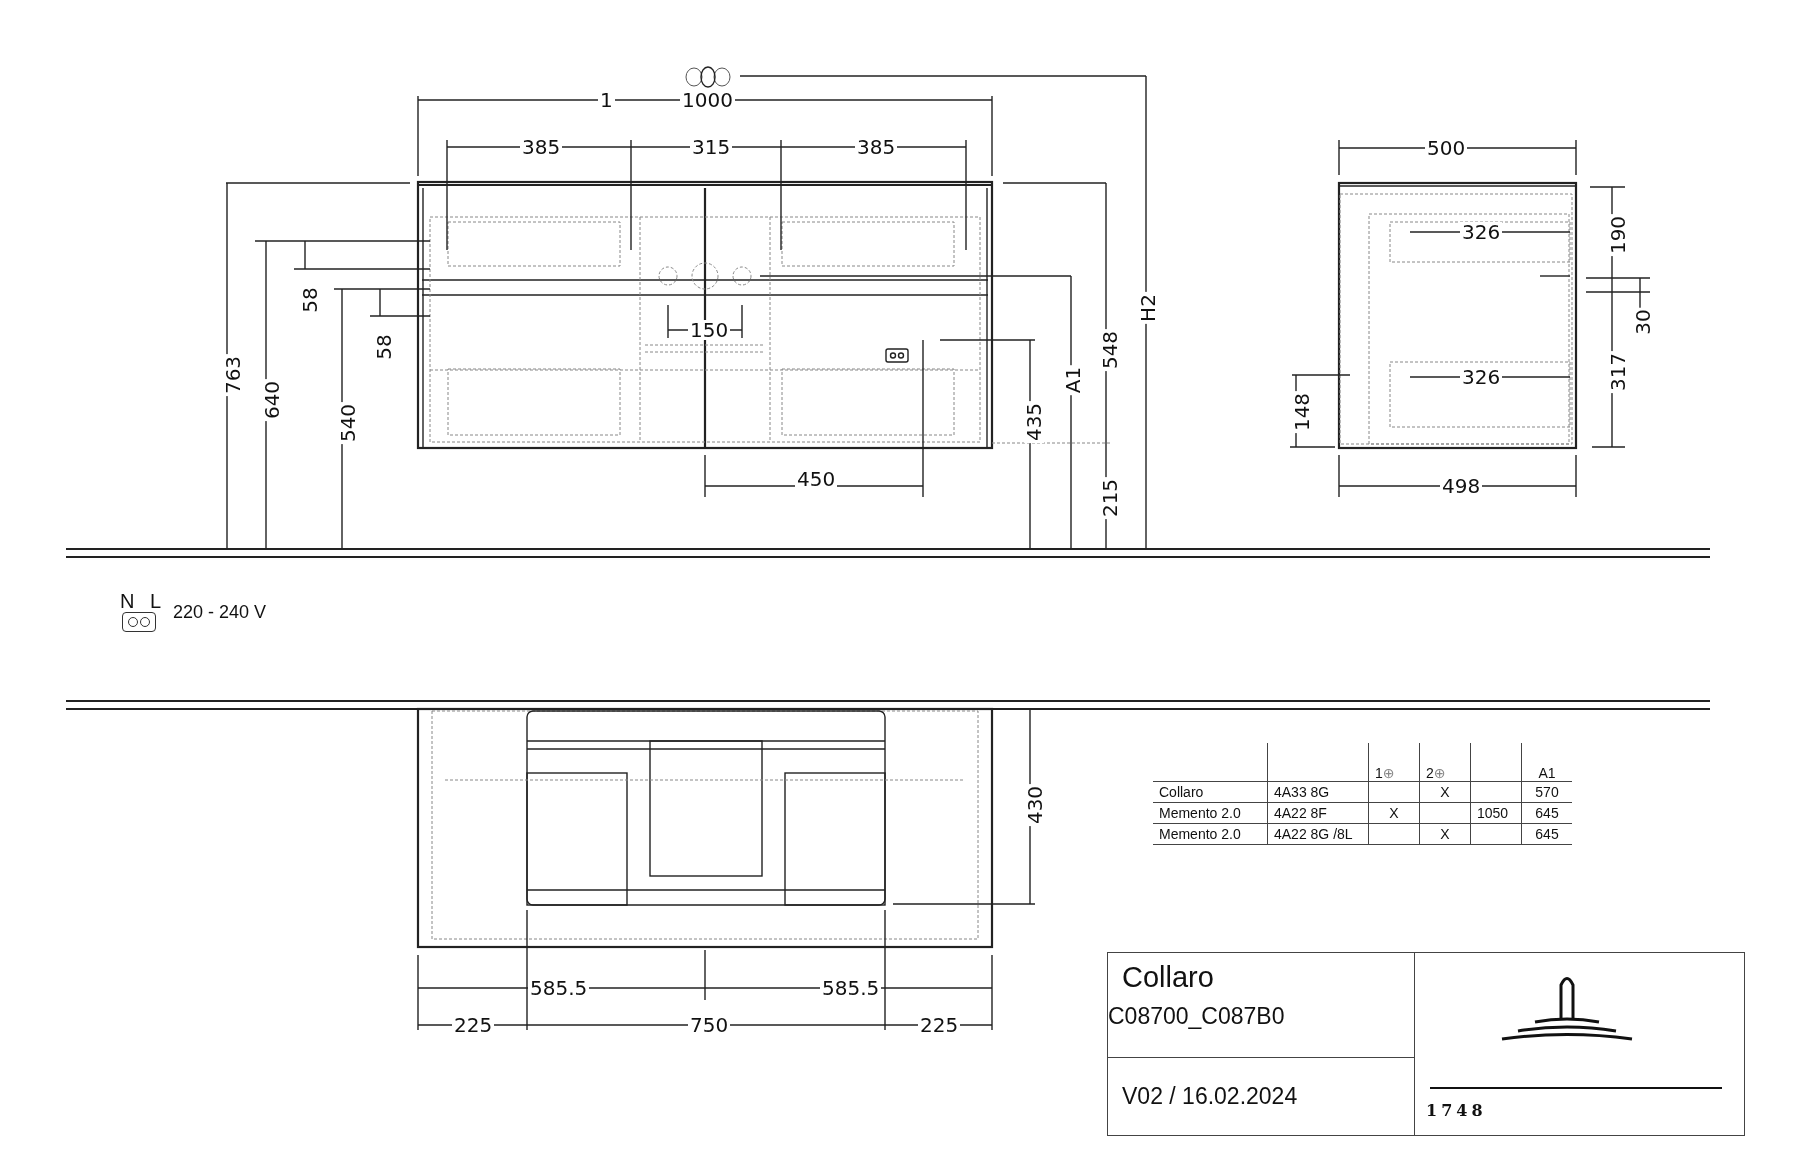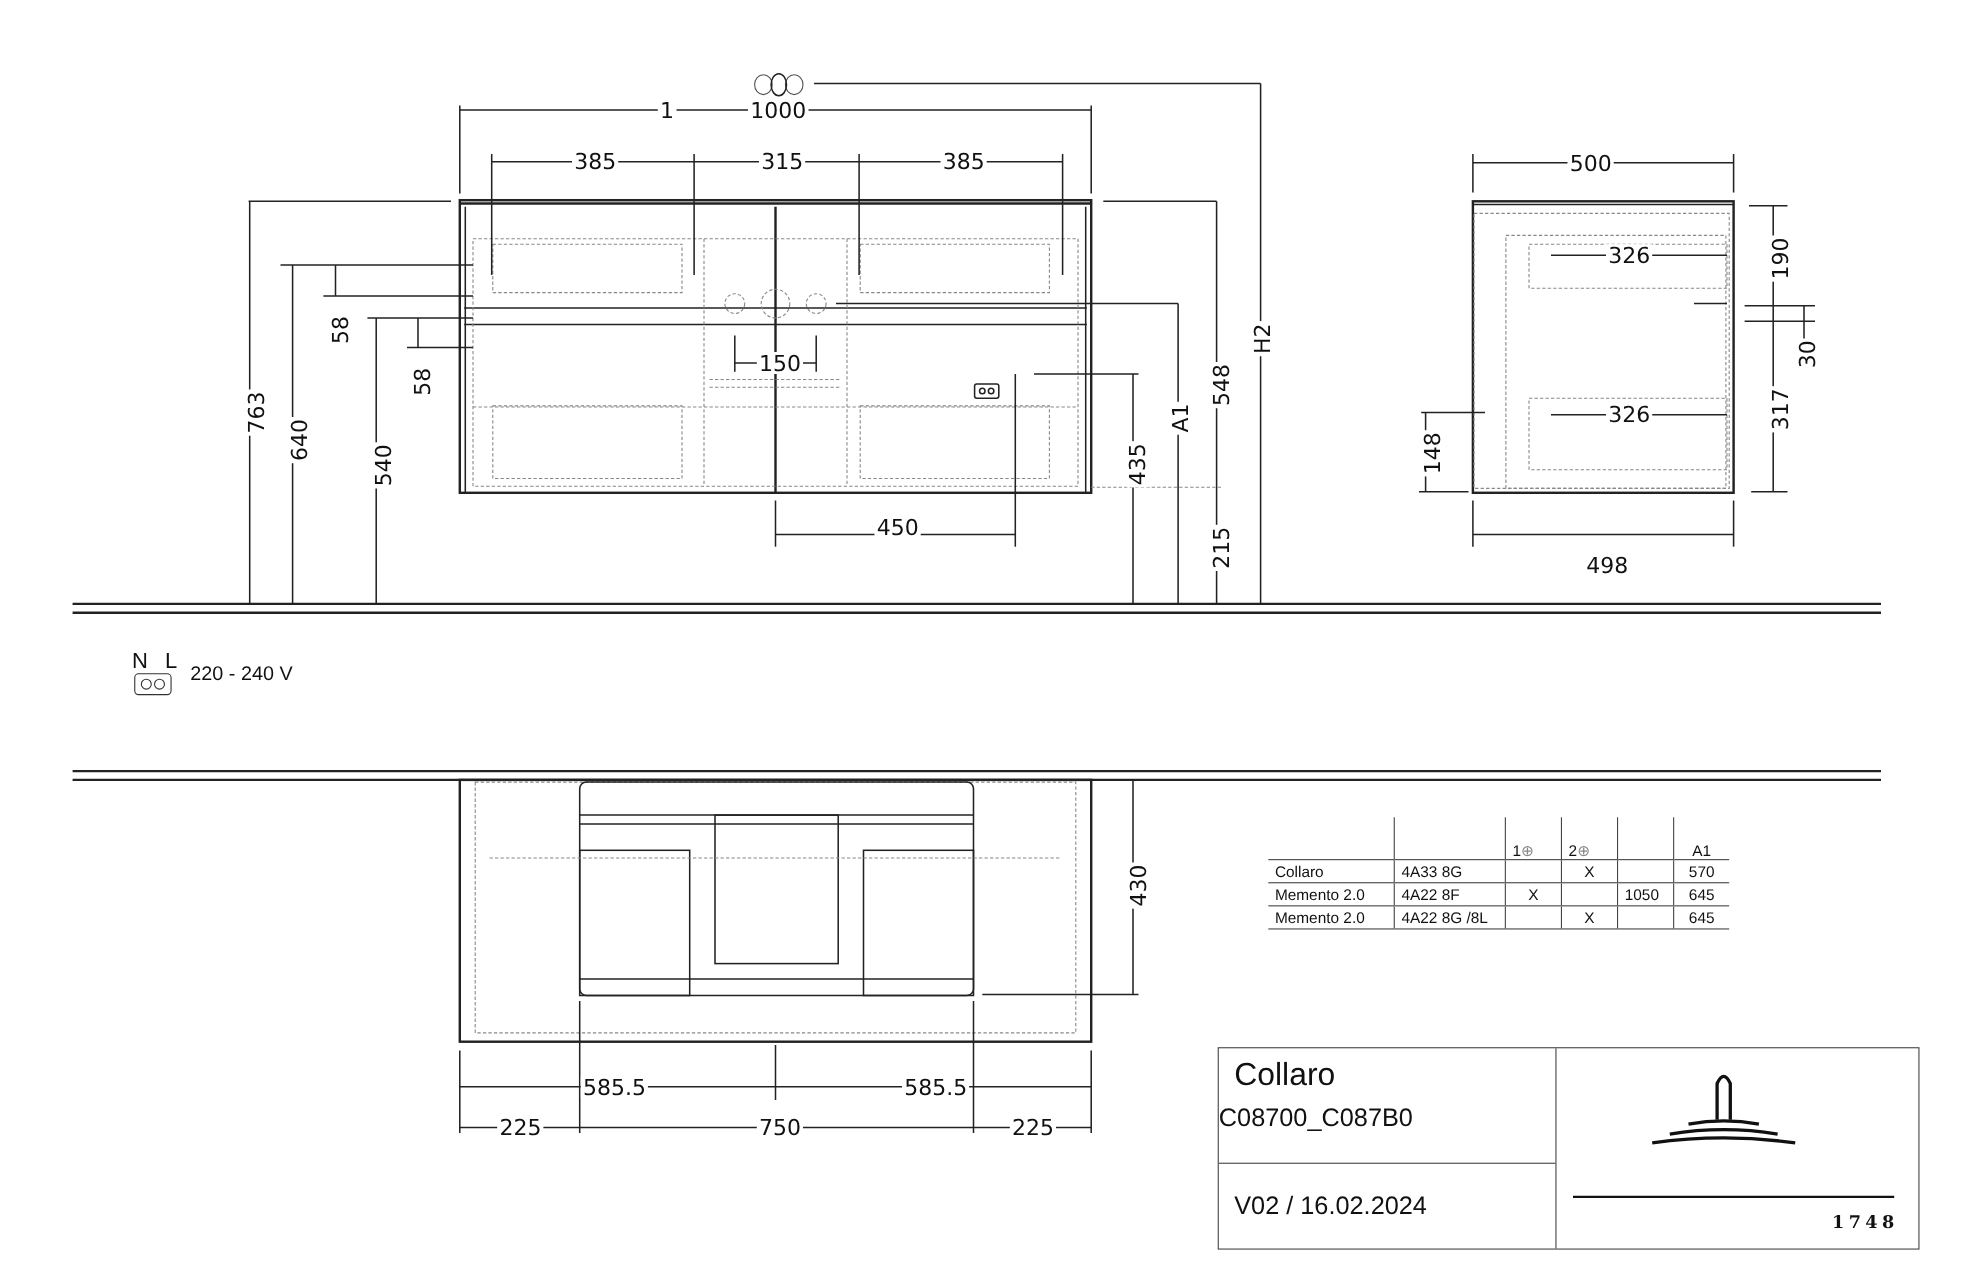--- a/index.html
+++ b/index.html
@@ -13,21 +13,21 @@
   .vlbl{position:absolute;font-family:"DejaVu Sans",sans-serif;font-size:20px;background:#fff;padding:0 2px;line-height:20px;white-space:nowrap;transform:rotate(-90deg);transform-origin:center center;}
   .sans{position:absolute;font-family:"Liberation Sans",sans-serif;white-space:nowrap;}
   table.ref{position:absolute;left:1153px;top:743px;border-collapse:collapse;font-family:"Liberation Sans",sans-serif;font-size:14px;}
   table.ref td{padding:0 6px;height:20px;border-bottom:1px solid #444;white-space:nowrap;}
   table.ref tr.hd td{height:38px;vertical-align:bottom;}
   table.ref td.vl{border-left:1px solid #444;}
   .tb{position:absolute;left:1107px;top:952px;width:636px;height:182px;border:1.5px solid #444;}
   .tb .lc{position:absolute;left:0;top:0;width:306px;height:182px;border-right:1.5px solid #444;}
   .tb .lc .top{position:absolute;left:0;top:0;width:306px;height:104px;border-bottom:1.5px solid #444;}
   .logo-name{position:absolute;left:318px;top:88px;width:300px;text-align:center;font-family:"Liberation Serif",serif;font-size:42px;line-height:44px;}
-  .logo-year{position:absolute;left:318px;top:148px;width:300px;text-align:right;font-family:"DejaVu Serif",serif;font-weight:bold;font-size:16px;letter-spacing:4px;}
+  .logo-year{position:absolute;left:318px;top:148px;width:300px;text-align:left;font-family:"DejaVu Serif",serif;font-weight:bold;font-size:16px;letter-spacing:4px;}
 </style>
 </head>
 <body>
 
 <svg width="1793" height="1166" viewBox="0 0 1793 1166">
 
   <g>
     <line class="thk" x1="66" y1="549" x2="1710" y2="549"></line>
     <line class="thk" x1="66" y1="557" x2="1710" y2="557"></line>
   </g>
@@ -182,21 +182,21 @@
 <div class="vlbl" style="left:369px;top:337px;">58</div>
 <div class="lbl" style="left:688px;top:320px;">150</div>
 <div class="lbl" style="left:795px;top:469px;">450</div>
 <div class="vlbl" style="left:1013px;top:412px;">435</div>
 <div class="vlbl" style="left:1058px;top:370px;">A1</div>
 <div class="vlbl" style="left:1089px;top:340px;">548</div>
 <div class="vlbl" style="left:1089px;top:488px;">215</div>
 <div class="vlbl" style="left:1132px;top:298px;">H2</div>
 
 <div class="lbl" style="left:1400px;top:138px;margin-left:25px;">500</div>
-<div class="lbl" style="left:1440px;top:476px;margin-top:28px;">498</div>
+<div class="lbl" style="left:1440px;top:476px;">498</div>
 <div class="lbl" style="left:1460px;top:222px;">326</div>
 <div class="lbl" style="left:1460px;top:367px;">326</div>
 <div class="vlbl" style="left:1597px;top:225px;">190</div>
 <div class="vlbl" style="left:1628px;top:312px;">30</div>
 <div class="vlbl" style="left:1597px;top:362px;">317</div>
 <div class="vlbl" style="left:1281px;top:402px;">148</div>
 
 <div class="sans" style="left:120px;top:590px;font-size:20px;">N</div>
 <div class="sans" style="left:150px;top:590px;font-size:20px;">L</div>
 <div style="position:absolute;left:122px;top:612px;width:32px;height:18px;border:1.5px solid #333;border-radius:4px;">

